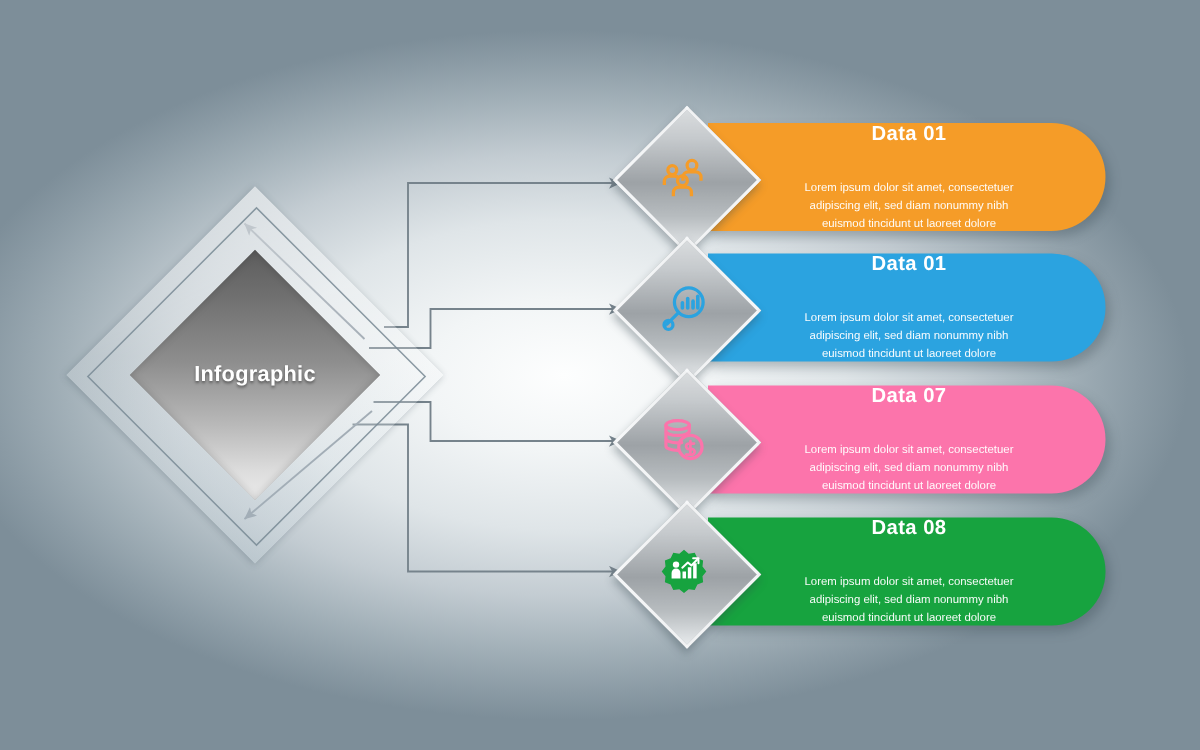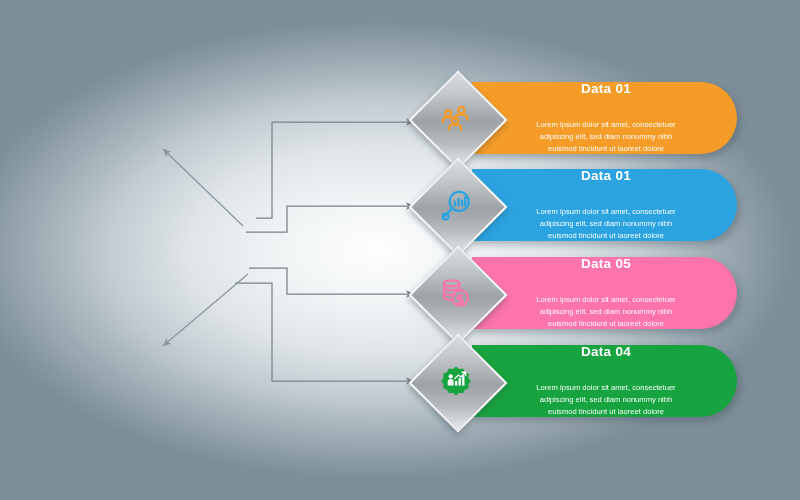--- a/index.html
+++ b/index.html
@@ -93,20 +93,26 @@
     <g fill="none" stroke="#76838C" stroke-width="1.25">
       <path d="M256,218 L272,218 L272,122 L414,122" marker-end="url(#ah)"></path>
       <path d="M246,232 L287,232 L287,206 L414,206" marker-end="url(#ah)"></path>
       <path d="M249,268 L287,268 L287,294 L414,294" marker-end="url(#ah)"></path>
       <path d="M235,283 L272,283 L272,381 L414,381" marker-end="url(#ah)"></path>
       <path stroke="#8995A0" d="M243,226 L163,149" marker-end="url(#ahl)"></path>
       <path stroke="#8995A0" d="M248,274 L163,346" marker-end="url(#ahl)"></path>
     </g>
   </svg>
 
+  <div id="center-node">
+    <div class="dia dia-glass"></div>
+    <div class="dia dia-outline"></div>
+    <div class="dia dia-inner"></div>
+    <div id="center-label">Infographic</div>
+  </div>
 
   <div class="row" style="top:74px">
     <div class="bar" style="background: rgb(245, 156, 40);"></div>
     <div class="bar-text">
       <div class="bar-title">Data 01</div>
       <div class="bar-desc">
         <span>Lorem ipsum dolor sit amet, consectetuer</span>
         <span>adipiscing elit, sed diam nonummy nibh</span>
         <span>euismod tincidunt ut laoreet dolore</span>
       </div>
@@ -153,21 +159,21 @@
             <path d="M37 24.5v-11" stroke-width="3.4"></path>
           </g>
         </svg>
       </div>
     </div>
   </div>
 
   <div class="row" style="top:249px">
     <div class="bar" style="background: rgb(252, 116, 171);"></div>
     <div class="bar-text">
-      <div class="bar-title">Data 05</div>
+      <div class="bar-title">Data 07</div>
       <div class="bar-desc">
         <span>Lorem ipsum dolor sit amet, consectetuer</span>
         <span>adipiscing elit, sed diam nonummy nibh</span>
         <span>euismod tincidunt ut laoreet dolore</span>
       </div>
     </div>
     <div class="icon-dia">
       <div class="plate"></div>
       <div class="glyph">
         <svg viewBox="0 0 48 48">
@@ -181,21 +187,21 @@
             <path d="M33.4 27.8h-4.8a2.6 2.6 0 0 0 0 5.2h2.8a2.6 2.6 0 0 1 0 5.2h-5.2" stroke-width="2.6"></path>
           </g>
         </svg>
       </div>
     </div>
   </div>
 
   <div class="row" style="top:337px">
     <div class="bar" style="background: rgb(23, 163, 63);"></div>
     <div class="bar-text">
-      <div class="bar-title">Data 04</div>
+      <div class="bar-title">Data 08</div>
       <div class="bar-desc">
         <span>Lorem ipsum dolor sit amet, consectetuer</span>
         <span>adipiscing elit, sed diam nonummy nibh</span>
         <span>euismod tincidunt ut laoreet dolore</span>
       </div>
     </div>
     <div class="icon-dia">
       <div class="plate"></div>
       <div class="glyph">
         <svg viewBox="0 0 48 48">

